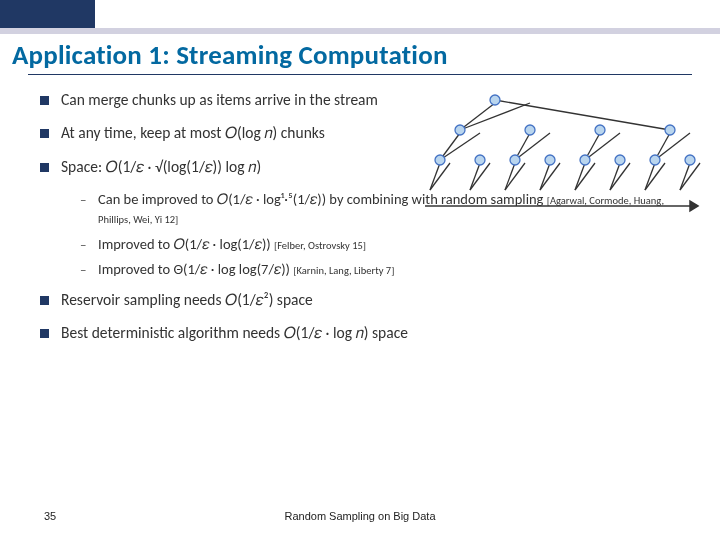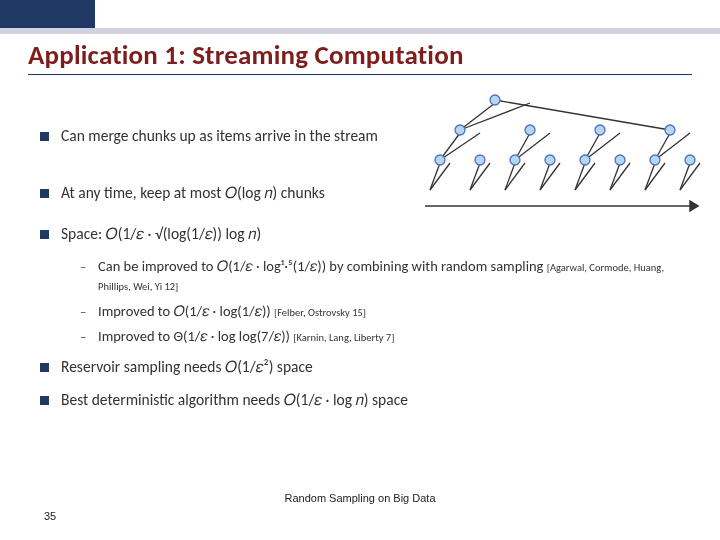--- a/index.html
+++ b/index.html
@@ -23,24 +23,24 @@
     position: absolute;
     top: 28px;
     left: 0;
     right: 0;
     height: 6px;
     background: #d2d1e0;
   }
   .title {
     position: absolute;
     top: 38px;
-    left: 28px;
+    left: 12px;
     font-size: 27px;
     font-weight: 700;
-    color: #7f1d1d;
+    color: #0369a1;
     letter-spacing: 0.2px;
   }
   .title-underline {
     position: absolute;
     top: 74px;
     left: 28px;
     right: 28px;
     height: 1px;
     background: #203864;
   }
@@ -51,21 +51,21 @@
     width: 640px;
     font-size: 15.5px;
     color: #333;
     line-height: 1.35;
   }
   .bullet-row {
     display: flex;
     align-items: flex-start;
     margin-bottom: 12px;
   }
-  .bullet-row.narrow { width: 360px; margin-top: 36px; }
+  .bullet-row.narrow { width: 360px; }
   .sq {
     flex: 0 0 auto;
     width: 9px;
     height: 9px;
     background: #203864;
     margin-top: 6px;
     margin-right: 12px;
   }
   .bt { flex: 1; }
   .sublist {
@@ -96,21 +96,21 @@
     position: absolute;
     bottom: 18px;
     left: 44px;
     font-size: 11px;
     color: #222;
     font-family: Arial, sans-serif;
     text-align: right;
   }
   .footer-title {
     position: absolute;
-    bottom: 36px;
+    bottom: 18px;
     left: 0;
     right: 0;
     text-align: center;
     font-size: 11px;
     color: #222;
     font-family: Arial, sans-serif;
   }
   .tree {
     position: absolute;
     top: 88px;
@@ -133,21 +133,21 @@
   <div class="bullet-row narrow">
     <div class="sq"></div>
     <div class="bt">Can merge chunks up as items arrive in the stream</div>
   </div>
 
   <div class="bullet-row narrow">
     <div class="sq"></div>
     <div class="bt">At any time, keep at most 𝑂(log 𝑛) chunks</div>
   </div>
 
-  <div class="bullet-row" style="margin-top:20px">
+  <div class="bullet-row" style="margin-top:13px">
     <div class="sq"></div>
     <div class="bt">Space: 𝑂(1/𝜀 · √(log(1/𝜀)) log 𝑛)</div>
   </div>
 
   <div class="sublist">
     <div class="sub-row">
       <div class="dash">–</div>
       <div>
         <span>Can be improved to 𝑂(1/𝜀 · log¹·⁵(1/𝜀)) by combining with random sampling </span><span class="cite">[Agarwal, Cormode, Huang, Phillips, Wei, Yi 12]</span>
       </div>

